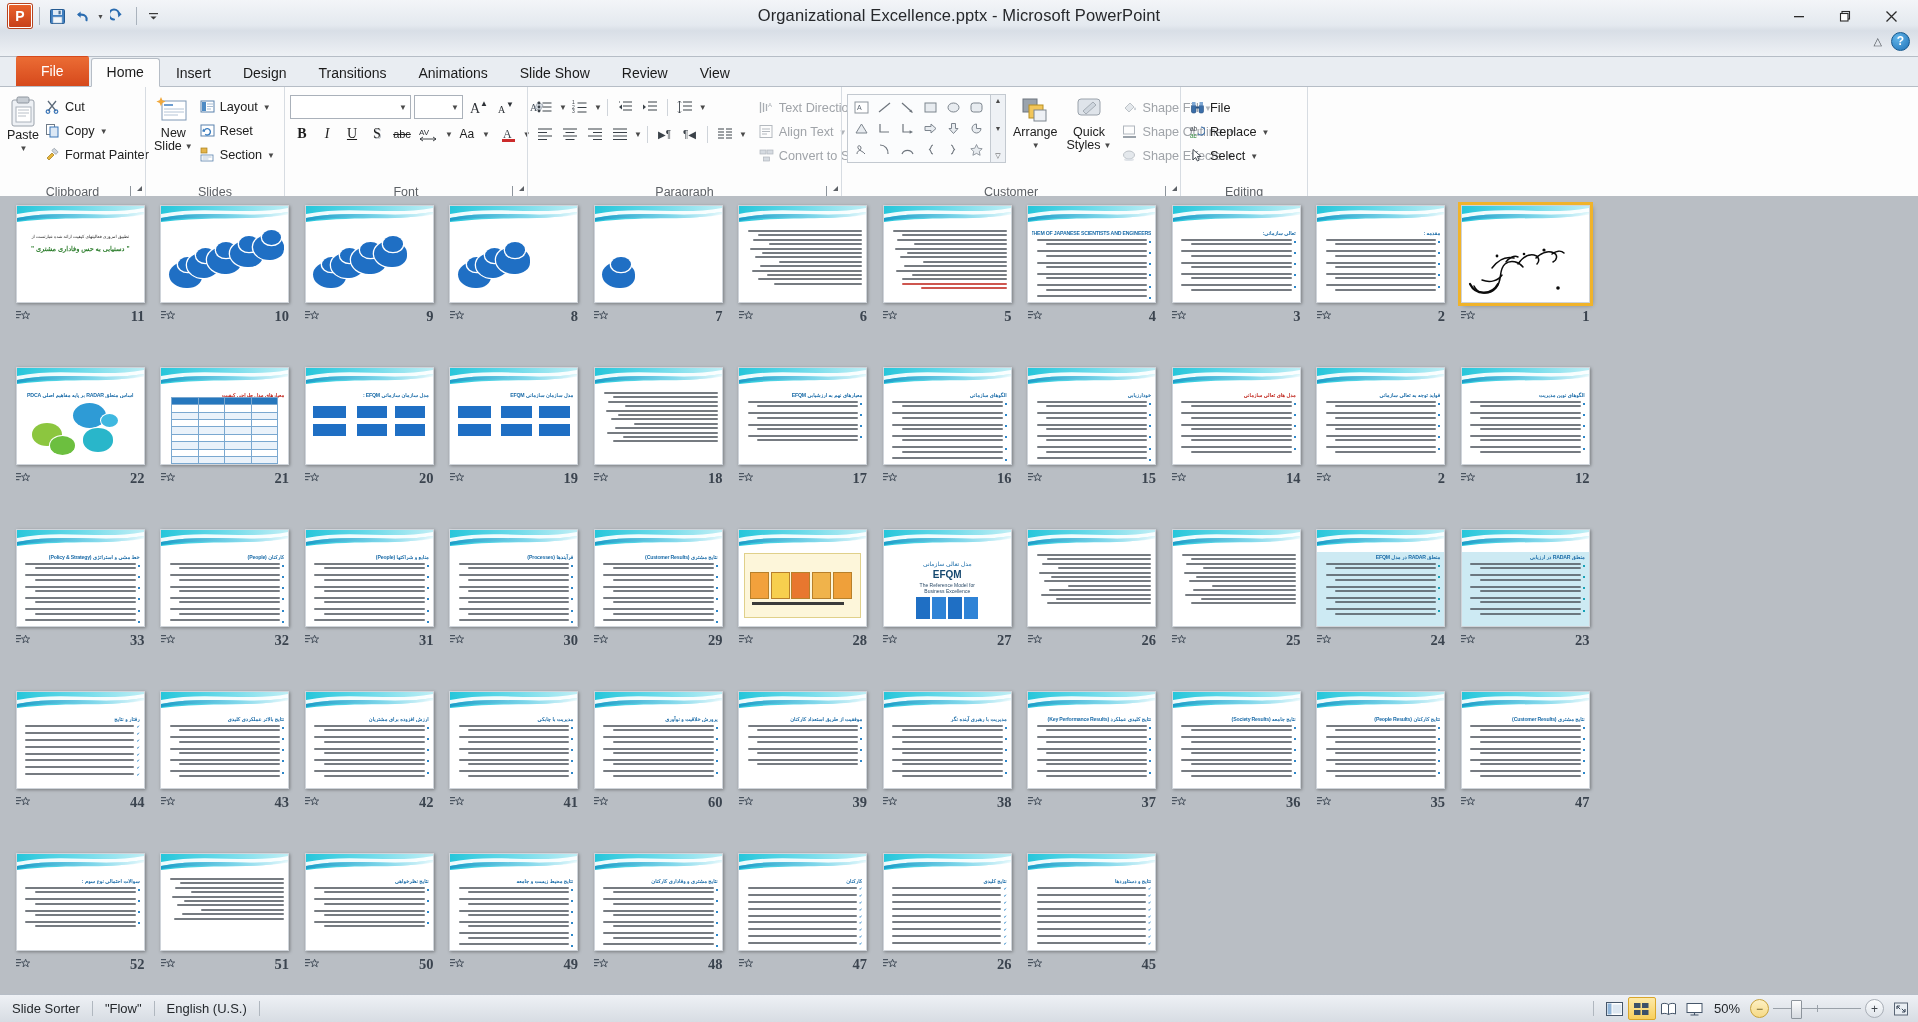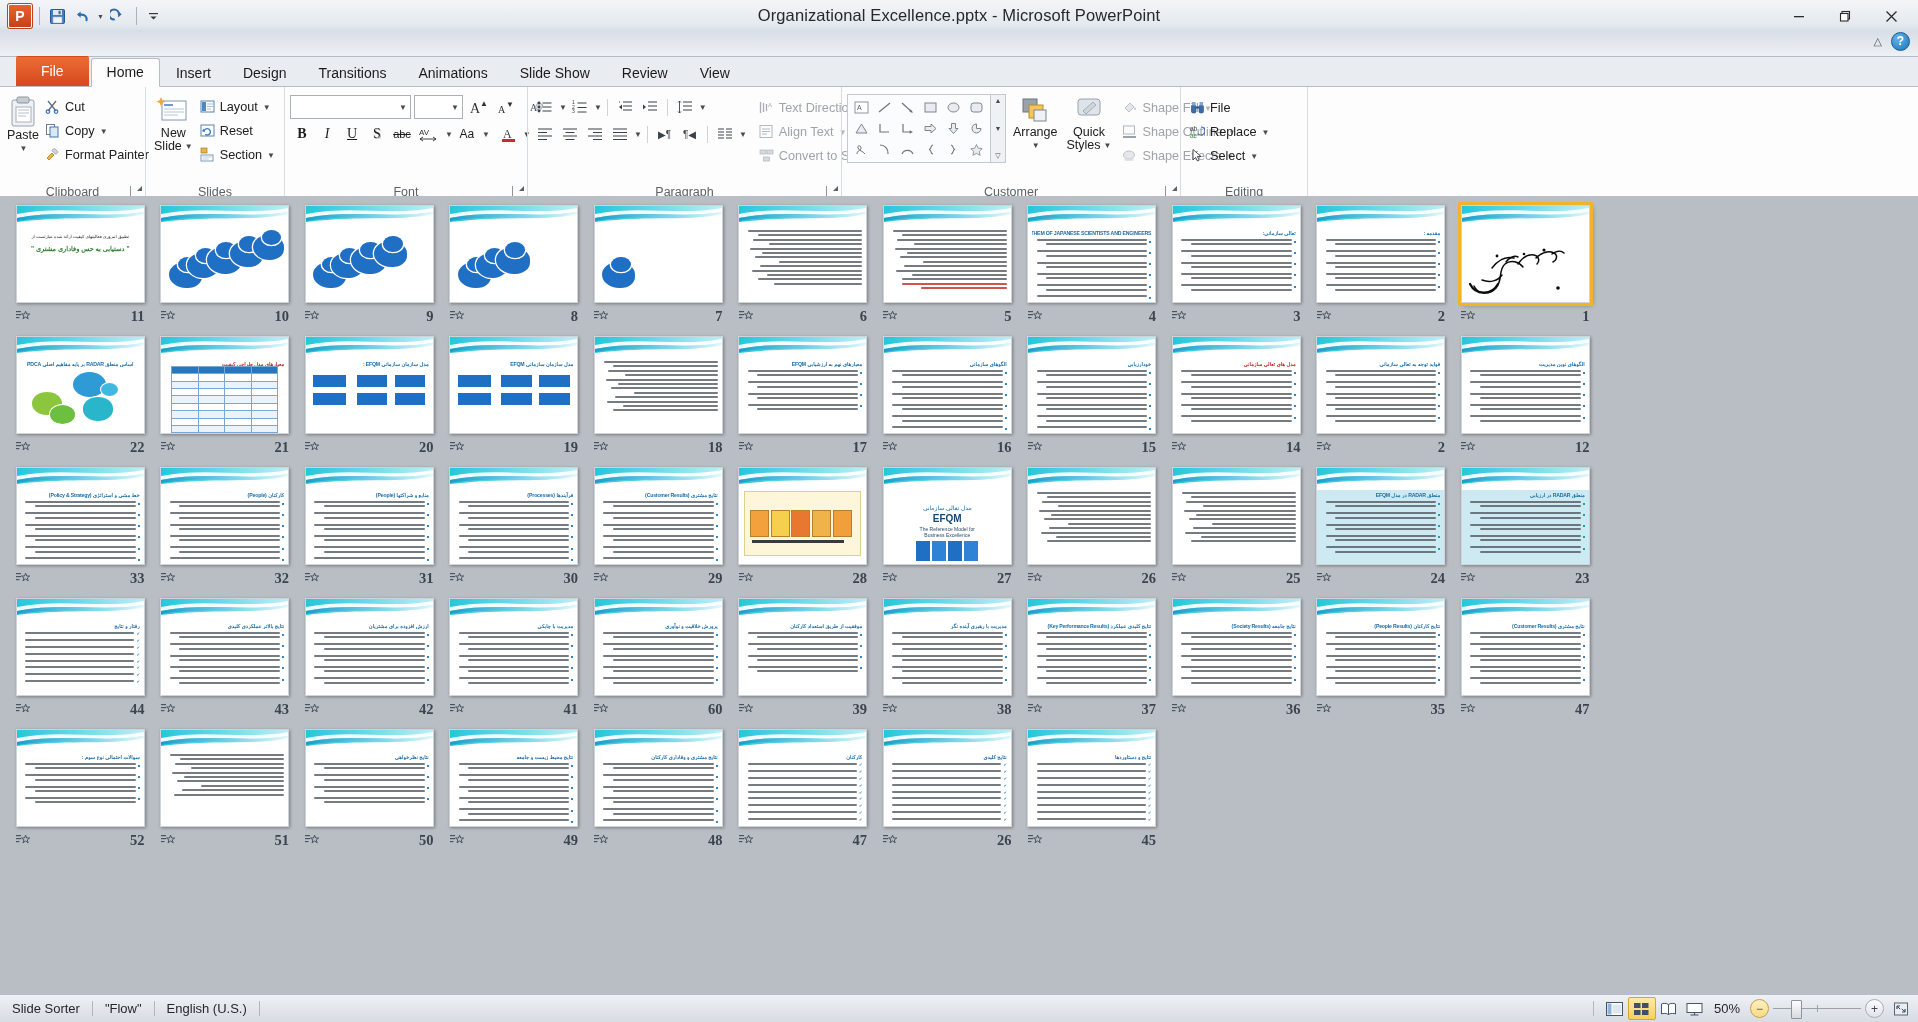--- a/index.html
+++ b/index.html
@@ -104,21 +104,21 @@
   .galarrow{font-size:7px;color:#4a4a4a;}
   
   .sorter{
     position:absolute;left:0;right:0;top:196px;bottom:27px;
     background:#b9bec4;overflow:hidden;
   }
   .grid{
     display:grid;grid-template-columns:repeat(11,142.5px);
     padding:9px 0 0 9px;column-gap:2px;row-gap:0px;
   }
-  .cell{width:142.5px;height:131px;position:relative;}
+  .cell{width:142.5px;height:162px;position:relative;}
   .thumbwrap{
     width:129px;height:98px;margin:0 auto;position:relative;
     box-shadow:1px 1px 3px rgba(0,0,0,.35);
   }
   .thumbwrap.selected{
     outline:3px solid #f0b32a;outline-offset:0px;
     box-shadow:0 0 0 1px #b9882a,2px 2px 5px rgba(0,0,0,.4);
   }
   .thumb{
     width:100%;height:100%;background:#ffffff;position:relative;overflow:hidden;
@@ -2626,21 +2626,21 @@
                     <stop offset="0" stop-color="#1b95c4"></stop>
                     <stop offset=".6" stop-color="#7fd4ea"></stop>
                     <stop offset="1" stop-color="#e8f9fc"></stop>
                   </linearGradient>
                 </defs>
                 <path d="M0 0h127v7c-30 9-70 2-127 9z" fill="url(#g1)"></path>
                 <path d="M0 8c45-9 85 2 127-6v4C85 13 45 3 0 12z" fill="#ffffff" opacity=".92"></path>
                 <path d="M0 12c45-9 85 1 127-6v2.5C85 16 45 7 0 15z" fill="url(#g2)" opacity=".85"></path>
               </svg>
             </div>
-            <div class="tbody" style="top:36px;text-align:center;">
+            <div class="tbody" style="top:30px;text-align:center;">
               <div style="font-size:6px;color:#1b6ca8;direction:rtl;">مدل تعالی سازمانی</div>
               <div style="font-size:10px;font-weight:bold;color:#15486f;margin:2px 0;">EFQM</div>
               <div style="font-size:5px;color:#2b4b68;">The Reference Model for</div>
               <div style="font-size:5px;color:#2b4b68;margin-bottom:3px;">Business Excellence</div>
               <div style="display:flex;gap:2px;justify-content:center;margin-top:3px;">
                 <div style="width:14px;height:22px;background:#1f6fc4;"></div>
                 <div style="width:14px;height:22px;background:#2f83d6;"></div>
                 <div style="width:14px;height:22px;background:#1f6fc4;"></div>
                 <div style="width:14px;height:22px;background:#2f83d6;"></div>
               </div>

